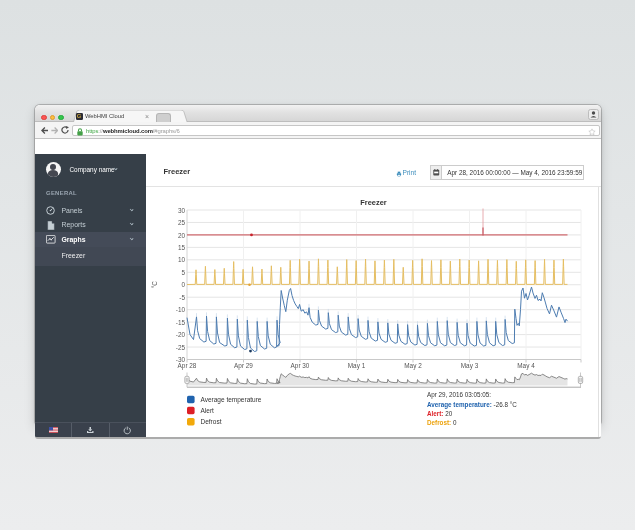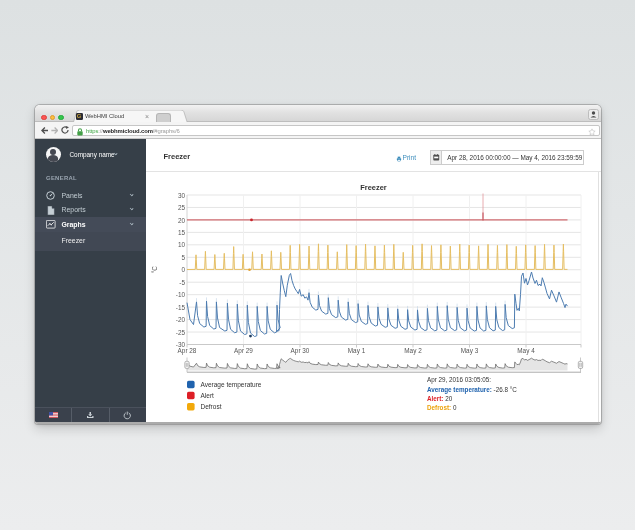--- a/index.html
+++ b/index.html
@@ -19,21 +19,21 @@
 font-size:6px;line-height:6px;font-weight:bold;color:#c9a53f;text-align:center}
 .newtab{position:absolute;left:120.5px;top:8px;width:15px;height:9px;background:#cfcfcf;
 border-radius:3px 3px 0 0;border:1px solid #b5b5b5;border-bottom:none}
 .toolbar{position:absolute;left:0;top:17px;width:100%;height:16.5px;background:#f4f4f4;
 border-bottom:1px solid #c3c3c3}
 .urlbox{position:absolute;left:36.5px;top:3px;width:528px;height:10.8px;background:#fff;
 border:1px solid #c6c6c6;border-radius:2px}
 .url{position:absolute;left:13.5px;top:2.2px;font-size:5.9px;color:#9a9a9a;white-space:nowrap;letter-spacing:-0.1px}
 .url .https{color:#3da542}.url .host{color:#222;font-weight:bold}
 .navbtn{position:absolute;top:2px;font-size:9px;color:#555}
-.app{position:absolute;left:0;top:34px;width:566px;height:285px;background:#fff;overflow:hidden;
+.app{position:absolute;left:0;top:49px;width:566px;height:285px;background:#fff;overflow:hidden;
 border-radius:0 0 3px 3px;border-bottom:2.5px solid #ababab}
 .sidebar{position:absolute;left:0;top:0;width:111px;height:100%;background:#363f48}
 .avatar{position:absolute;left:10.5px;top:7.5px;width:15px;height:15px;border-radius:50%;background:#f6f6f6;overflow:hidden}
 .avatar b{position:absolute;left:4.6px;top:2.4px;width:5.8px;height:5.8px;border-radius:50%;background:#454851}
 .avatar i{position:absolute;left:2.2px;top:8.6px;width:10.6px;height:7px;border-radius:50% 50% 0 0;background:#454851}
 .cname{position:absolute;left:34.5px;top:12.2px;font-size:6.4px;color:#fff}
 .cchev{position:absolute;left:79px;top:13px;width:4.6px;height:4.6px}
 .chev i{position:absolute;left:0;top:0;width:3.4px;height:3.4px;border-right:1.1px solid #aab8c0;border-bottom:1.1px solid #aab8c0;transform:rotate(45deg) scale(1,.78)}
 .general{position:absolute;left:11px;top:36px;font-size:5.9px;font-weight:bold;color:#9aa5b0;letter-spacing:.3px}
 .mitem{position:absolute;left:0;width:100%;height:14.5px;color:#c4ced4;font-size:6.9px}

